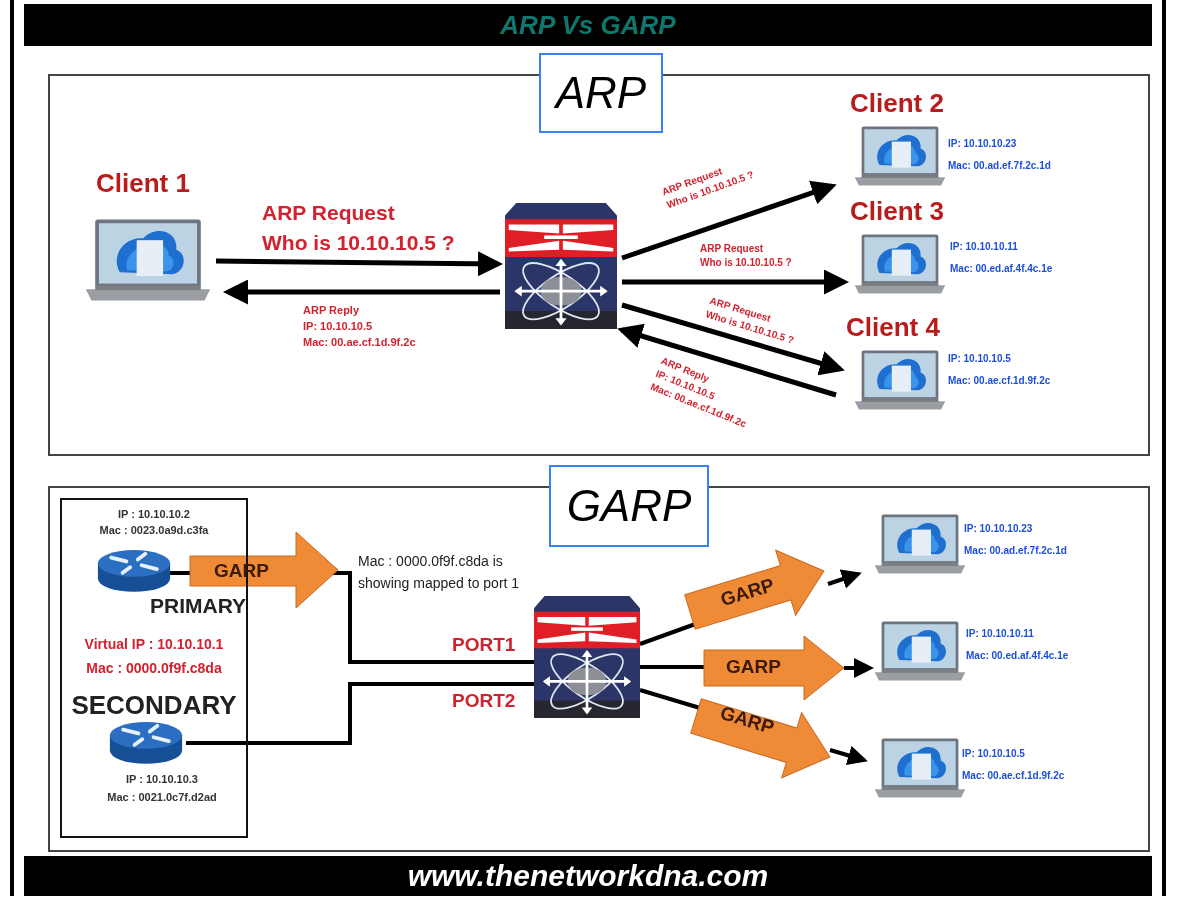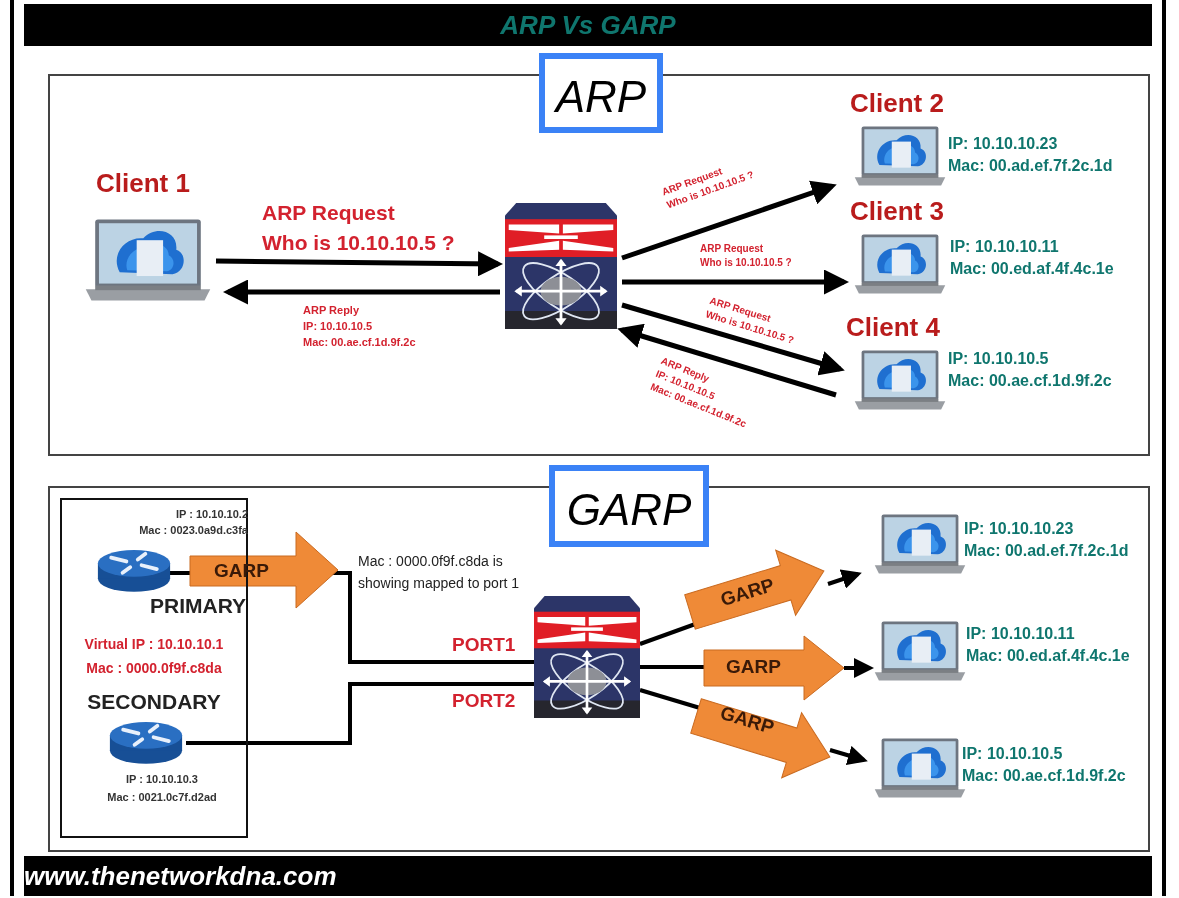--- a/index.html
+++ b/index.html
@@ -1,24 +1,24 @@
 <!DOCTYPE html>
 <html><head>
 <meta charset="utf-8">
 <style>
   html, body { margin:0; padding:0; background:#fff; }
   body { width:1179px; height:898px; position:relative; overflow:hidden; font-family:"Liberation Sans", sans-serif; }
   .frame { position:absolute; left:10px; top:0; width:1156px; height:896px; border-left:4px solid #000; border-right:4px solid #000; box-sizing:border-box; }
   .title-bar { position:absolute; left:24px; top:4px; width:1128px; height:42px; background:#000; color:#0f766e; font-weight:bold; font-style:italic; font-size:26px; text-align:center; line-height:42px; }
-  .footer-bar { position:absolute; left:24px; top:856px; width:1128px; height:40px; background:#000; color:#fff; font-weight:bold; font-style:italic; font-size:26px; line-height:40px; }
+  .footer-bar { position:absolute; left:24px; top:856px; width:1128px; height:40px; background:#000; color:#fff; font-weight:bold; font-style:italic; font-size:30px; text-align:center; line-height:40px; }
   .panel { position:absolute; border:2px solid #444; box-sizing:border-box; background:#fff; }
-  .panel-label { position:absolute; border:6px solid #3b82f6; background:#fff; font-style:italic; font-size:44px; text-align:center; box-sizing:border-box; }
+  .panel-label { position:absolute; border:2px solid #3b82f6; background:#fff; font-style:italic; font-size:44px; text-align:center; box-sizing:border-box; }
   .label { position:absolute; white-space:nowrap; }
   .client-name { font-weight:bold; font-size:26px; color:#b91c1c; }
-  .info { font-weight:bold; font-size:16px; color:#0f766e; line-height:22px; }
+  .info { font-weight:bold; font-size:10px; color:#1d4ed8; line-height:22px; }
   .red { color:#d3222f; font-weight:bold; }
   .svg-layer { position:absolute; left:0; top:0; }
   .laptop { position:absolute; }
   .switch { position:absolute; }
   .router { position:absolute; }
   .inner-box { position:absolute; border:2px solid #111; box-sizing:border-box; }
   .garp-text { position:absolute; font-weight:bold; font-size:19px; color:#3a1a08; white-space:nowrap; }
 </style>
 </head>
 <body>
@@ -158,33 +158,33 @@
 <div class="label client-name" style="left:846px;top:312px;">Client 4</div>
 <svg class="laptop" style="left:852px;top:346px;" width="96" height="68">
     <use href="#laptop-sym"></use>
   </svg>
 <div class="label info" style="left:948px;top:348px;">
   <div>IP: 10.10.10.5</div>
   <div>Mac: 00.ae.cf.1d.9f.2c</div>
 </div>
 
 <div class="inner-box" style="left:60px;top:498px;width:188px;height:340px;"></div>
-<div class="label" style="left:60px;top:506px;width:188px;text-align:right;font-size:11px;line-height:16px;color:#333;font-weight:bold;">
+<div class="label" style="left:60px;top:506px;width:188px;text-align:center;font-size:11px;line-height:16px;color:#333;font-weight:bold;">
   <div>IP : 10.10.10.2</div>
   <div>Mac : 0023.0a9d.c3fa</div>
 </div>
 <svg class="router" style="left:96px;top:546px;" width="76" height="48">
     <use href="#router-sym"></use>
   </svg>
 <div class="label" style="left:60px;top:594px;width:188px;text-align:center;font-weight:bold;font-size:21px;color:#222;margin-left:44px;">PRIMARY</div>
 <div class="label red" style="left:60px;top:632px;width:188px;text-align:center;font-size:14px;line-height:24px;">
   <div>Virtual IP : 10.10.10.1</div>
   <div>Mac : 0000.0f9f.c8da</div>
 </div>
-<div class="label" style="left:60px;top:690px;width:188px;text-align:center;font-weight:bold;font-size:21px;color:#222;">SECONDARY</div>
+<div class="label" style="left:60px;top:690px;width:188px;text-align:center;font-weight:bold;font-size:26px;color:#222;">SECONDARY</div>
 <svg class="router" style="left:108px;top:718px;" width="76" height="48">
     <use href="#router-sym"></use>
   </svg>
 <div class="label" style="left:60px;top:770px;width:204px;text-align:center;font-size:11px;line-height:18px;color:#333;font-weight:bold;">
   <div>IP : 10.10.10.3</div>
   <div>Mac : 0021.0c7f.d2ad</div>
 </div>
 
 <div class="garp-text" style="left:214px;top:560px;">GARP</div>
 

